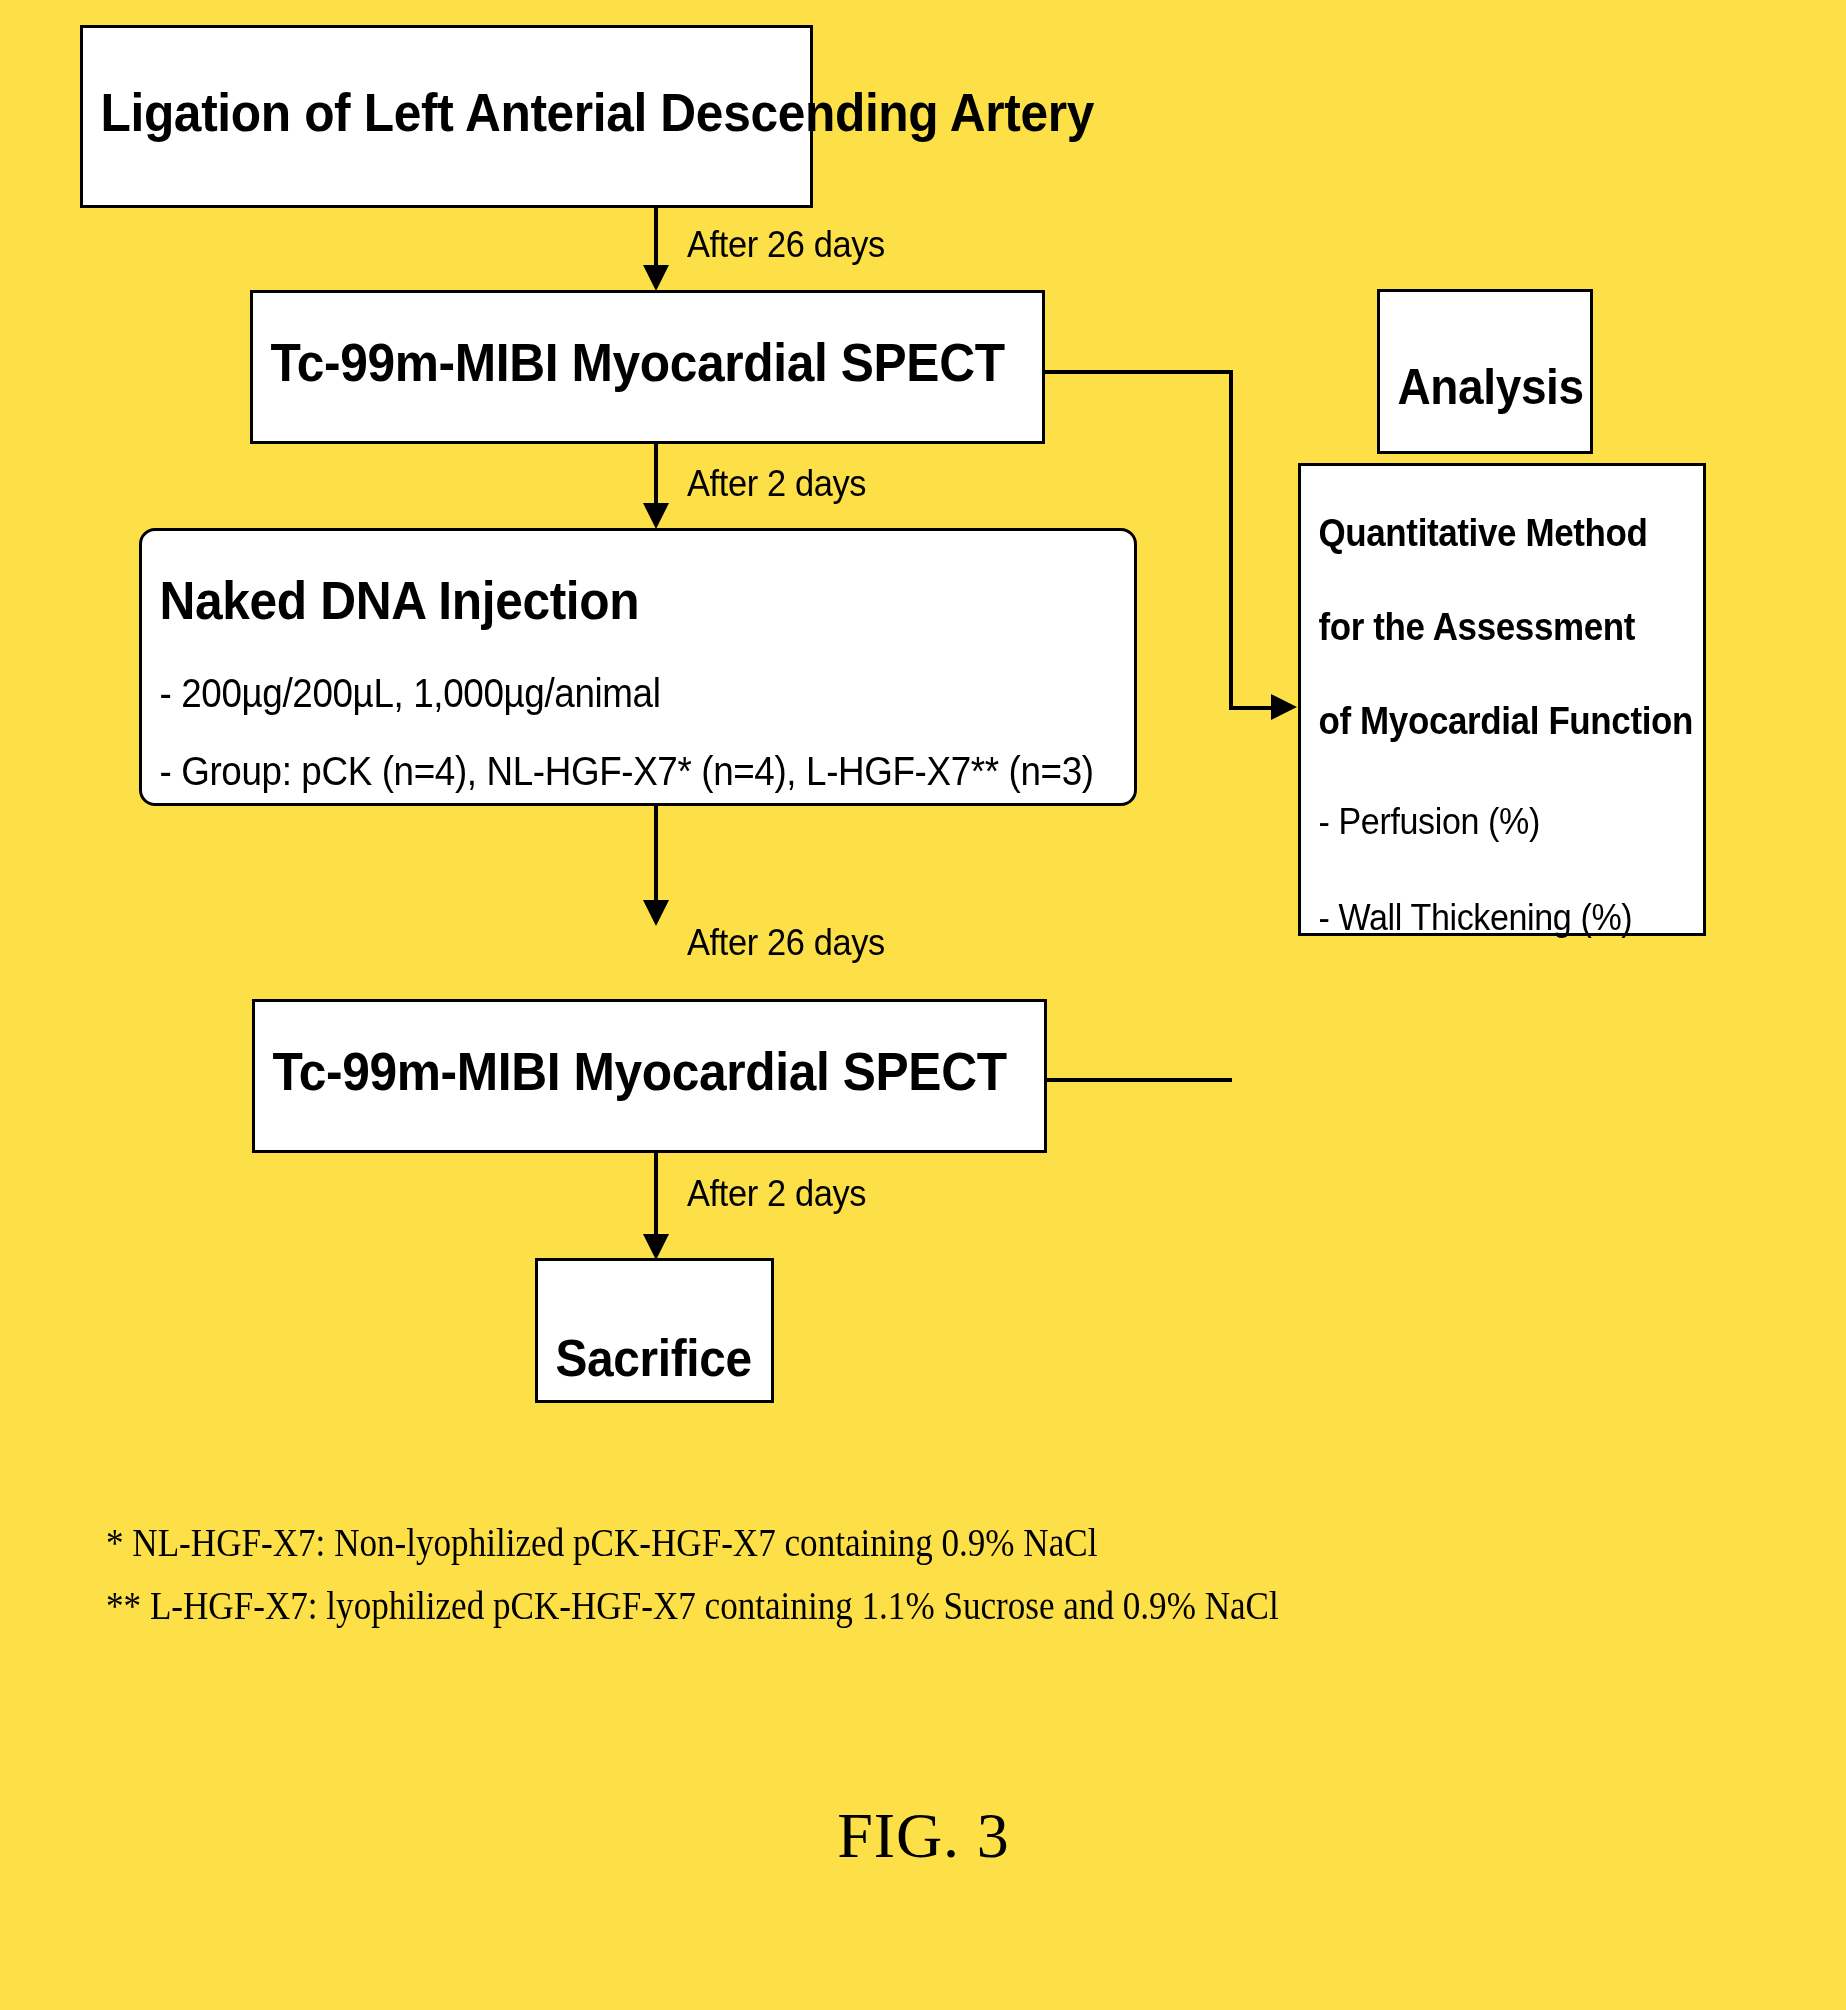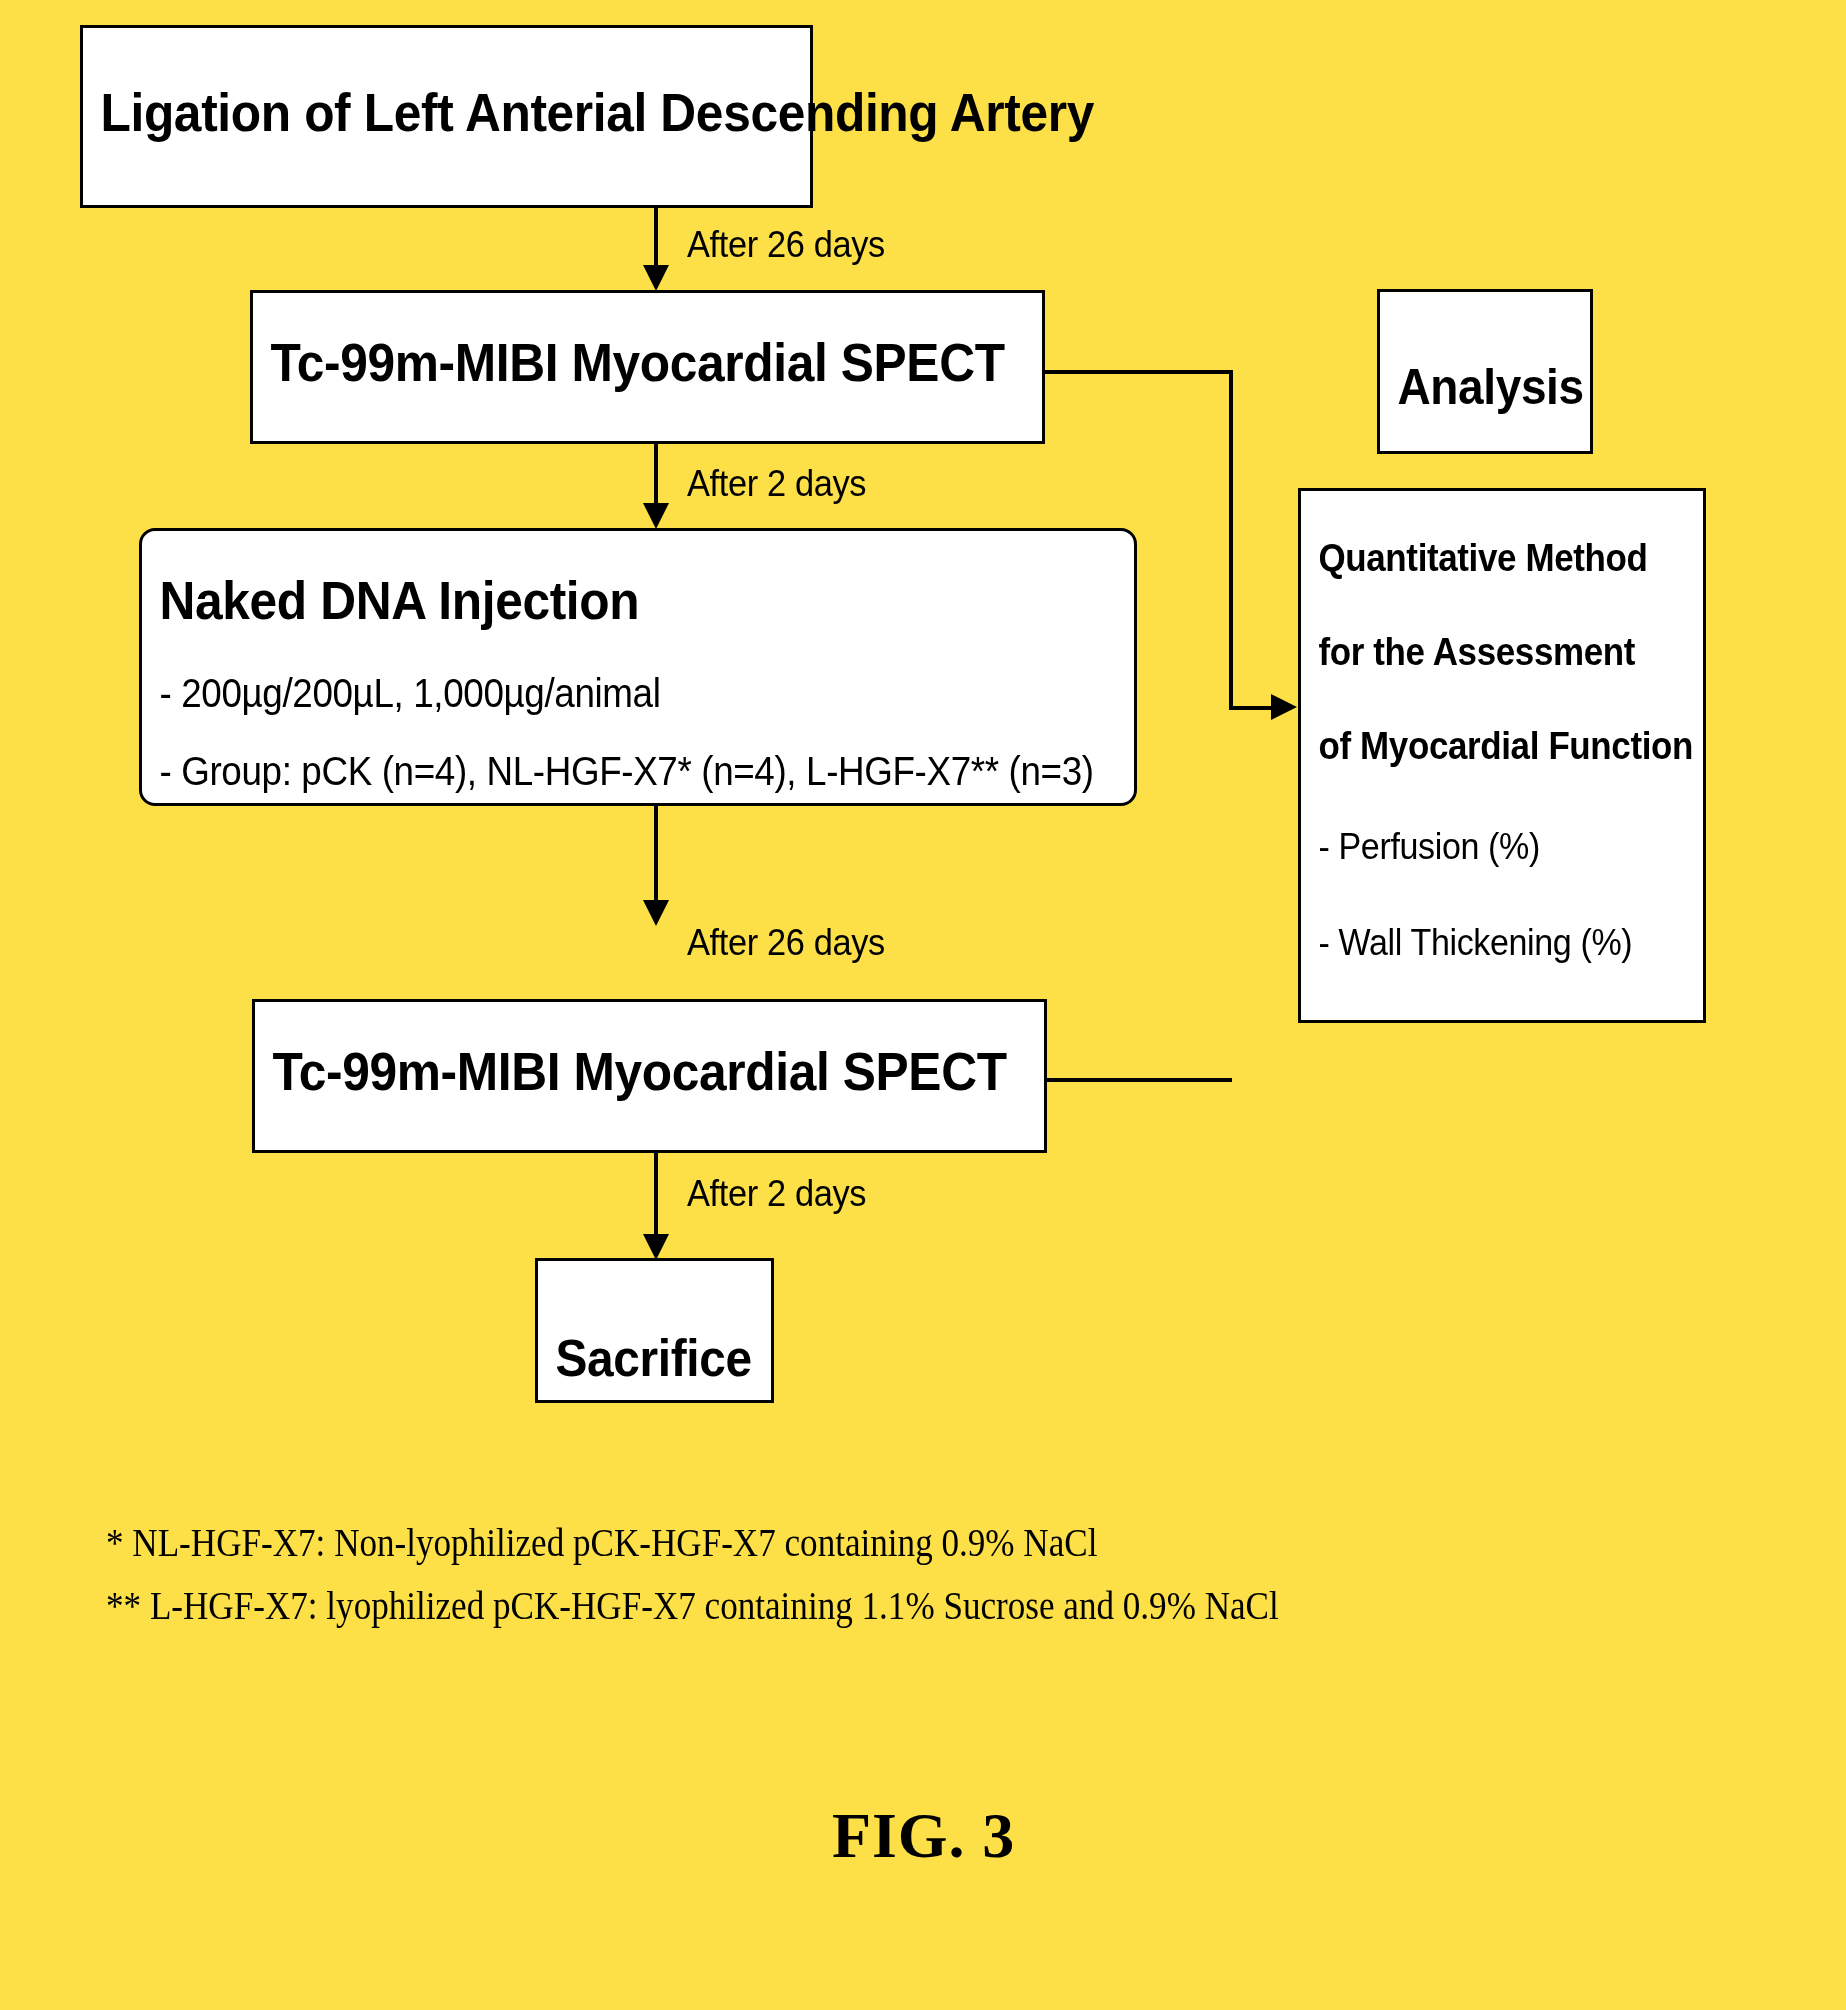--- a/index.html
+++ b/index.html
@@ -84,21 +84,21 @@
     font-size: 39px;
     line-height: 1.0;
     white-space: nowrap;
     letter-spacing: 0px;
     transform: scaleX(0.90);
     transform-origin: left center;
   }
   .figcaption {
     position: absolute;
     font-family: "Liberation Serif", serif;
-    font-weight: bold;
+    font-weight: normal;
     font-size: 64px;
     letter-spacing: 0.9px;
     white-space: nowrap;
     text-align: center;
   }
 </style>
 </head>
 <body>
 
 <div id="page">
@@ -145,21 +145,21 @@
   <div class="edge-label" style="left:687px; top:1175px;">After 2 days</div>
 
   <div class="node" style="left:535px; top:1258px; width:239px; height:145px;">
     <div class="node-label" style="top:71px; padding-left:19px; font-size:52px;">Sacrifice</div>
   </div>
 
   <div class="node" style="left:1377px; top:289px; width:216px; height:165px;">
     <div class="node-label" style="top:70px; padding-left:19px; font-size:50px;">Analysis</div>
   </div>
 
-  <div class="node" style="left:1298px; top:488px; width:408px; height:535px;">
+  <div class="node" style="left:1298px; top:463px; width:408px; height:473px;">
     <div class="node-label" style="top:48px; padding-left:19px; font-size:38px;">Quantitative Method</div>
     <div class="node-label" style="top:142px; padding-left:19px; font-size:38px;">for the Assessment</div>
     <div class="node-label" style="top:236px; padding-left:19px; font-size:38px;">of Myocardial Function</div>
     <div class="node-label" style="top:337px; padding-left:19px; font-size:37px; font-weight:normal;">- Perfusion (%)</div>
     <div class="node-label" style="top:433px; padding-left:19px; font-size:37px; font-weight:normal;">- Wall Thickening (%)</div>
   </div>
 
   <div class="footnote" style="left:106px; top:1523px;">* NL-HGF-X7: Non-lyophilized pCK-HGF-X7 containing 0.9% NaCl</div>
   <div class="footnote" style="left:106px; top:1586px;">** L-HGF-X7: lyophilized pCK-HGF-X7 containing 1.1% Sucrose and 0.9% NaCl</div>
 

